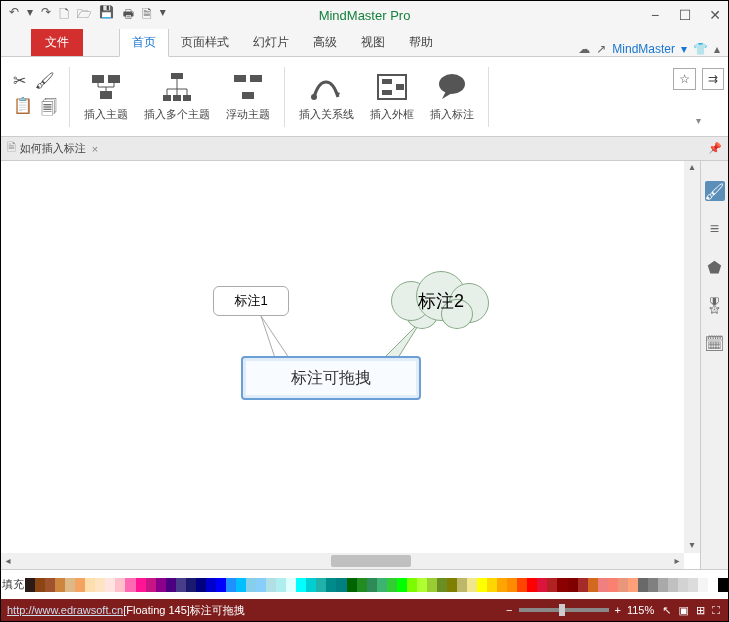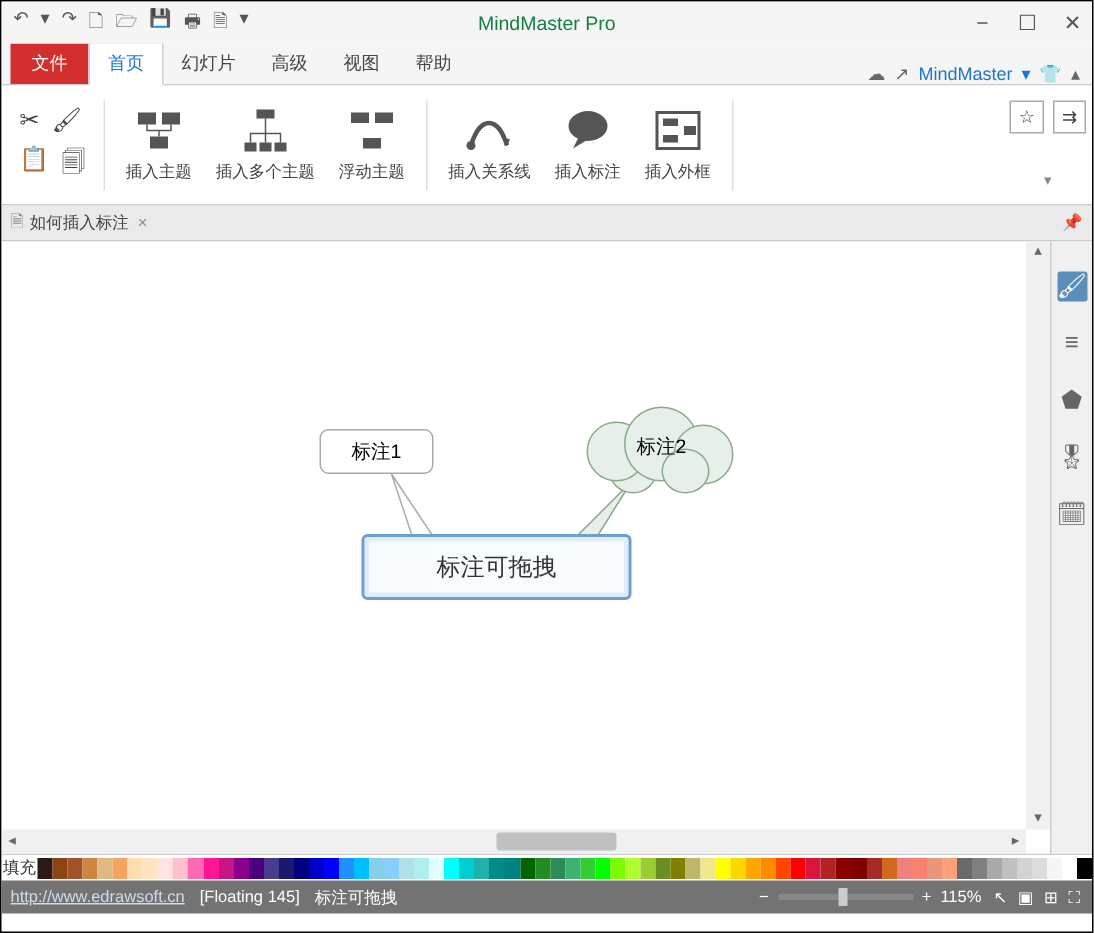--- a/index.html
+++ b/index.html
@@ -5,24 +5,24 @@
 * { box-sizing: border-box; margin: 0; padding: 0; font-family: "Microsoft YaHei", sans-serif; }
 body { width: 729px; height: 622px; border: 1px solid #000; overflow: hidden; background: #fff; }
 
 .titlebar { height: 28px; background: #f5f5f5; display: flex; align-items: center; font-size: 12px; position: relative; }
 .qat { display: flex; gap: 8px; padding: 0 8px; color: #555; }
 .qat span { cursor: pointer; }
 .app-title { position: absolute; left: 50%; transform: translateX(-50%); font-size: 13px; color: #15803d; }
 .win-controls { position: absolute; right: 4px; display: flex; gap: 12px; color: #555; font-size: 14px; }
 .win-controls span { width: 18px; text-align: center; cursor: pointer; }
 
-.tabbar { height: 28px; background: #f5f5f5; display: flex; align-items: flex-end; font-size: 12px; border-bottom: 1px solid #ccc; }
+.tabbar { height: 28px; background: #f5f5f5; display: flex; align-items: flex-end; font-size: 12px; border-bottom: 1px solid #ccc; padding-left: 24px; }
 .tab-file { background: #d32f2f; color: #fff; padding: 5px 14px; margin-left: 6px; }
 .tab { padding: 5px 12px; color: #444; cursor: pointer; }
-.tab.active { background: #fff; border: 1px solid #ccc; border-bottom: 1px solid #fff; color: #1976d2; margin-bottom: -1px; }
+.tab.active { background: #fff; border: 1px solid #ccc; border-bottom: 1px solid #fff; color: #1976d2; margin-bottom: -1px; margin-left: 36px; }
 .tabbar-right { margin-left: auto; display: flex; align-items: center; gap: 6px; padding-right: 8px; color: #1976d2; font-size: 12px; }
 .tabbar-right .ic { color: #666; }
 
 .ribbon { height: 80px; background: #fff; border-bottom: 1px solid #ccc; display: flex; align-items: center; font-size: 11px; color: #444; padding: 0 8px; gap: 4px; position: relative; }
 .ribbon-item { display: flex; flex-direction: column; align-items: center; gap: 4px; padding: 0 6px; cursor: pointer; }
 .ribbon-item svg, .ribbon-item .ricon { width: 32px; height: 32px; }
 .rlabel { font-size: 11px; }
 .clip-col { display: flex; flex-direction: column; gap: 6px; padding: 0 4px; }
 .sep { width: 1px; height: 60px; background: #ddd; margin: 0 4px; }
 .ribbon-far { position: absolute; right: 4px; top: 0; bottom: 0; display: flex; flex-direction: column; justify-content: space-around; align-items: center; gap: 4px; }
@@ -50,28 +50,28 @@
 .callout1 { position: absolute; left: 195px; top: 125px; padding-left: 17px; }
 .callout1 .box { width: 76px; height: 30px; border: 1px solid #aaa; border-radius: 6px; background: #fff; display: flex; align-items: center; justify-content: center; font-size: 13px; }
 .cloud { position: absolute; left: 390px; top: 110px; }
 .cloud-shape { width: 100px; height: 56px; position: relative; }
 .cloud-shape::before, .cloud-shape::after, .cloud-shape .c1, .cloud-shape .c2, .cloud-shape .c3 { content: ""; position: absolute; background: #e6f0e8; border: 1px solid #88aa88; border-radius: 50%; }
 .cloud-shape .c1 { width: 40px; height: 40px; left: 0; top: 10px; }
 .cloud-shape .c2 { width: 50px; height: 50px; left: 25px; top: 0; }
 .cloud-shape .c3 { width: 40px; height: 40px; left: 58px; top: 12px; }
 .cloud-shape::before { width: 30px; height: 28px; left: 15px; top: 28px; }
 .cloud-shape::after { width: 30px; height: 28px; left: 50px; top: 28px; }
-.cloud-label { position: absolute; left: 0; right: 0; top: 18px; text-align: center; font-size: 13px; z-index: 2; }
-
-.palette { height: 18px; display: flex; align-items: center; font-size: 10px; background: #fff; border-top: 1px solid #ccc; }
+.cloud-label { position: absolute; left: 0; right: 0; top: 18px; text-align: center; font-size: 18px; z-index: 2; }
+
+.palette { height: 30px; display: flex; align-items: center; font-size: 10px; background: #fff; border-top: 1px solid #ccc; }
 .palette .lbl { width: 24px; text-align: center; color: #333; font-size: 11px; }
 .swatches { flex: 1; height: 14px; display: flex; }
 .sw { flex: 1; height: 100%; }
 
-.statusbar { height: 22px; background: #737373; color: #fff; display: flex; align-items: center; font-size: 11px; padding: 0 6px; gap: 10px; }
+.statusbar { height: 22px; background: #7f1d1d; color: #fff; display: flex; align-items: center; font-size: 11px; padding: 0 6px; }
 .statusbar a { color: #cde; text-decoration: underline; }
 .status-right { margin-left: auto; display: flex; align-items: center; gap: 6px; }
 .zoom-track { width: 90px; height: 4px; background: #888; position: relative; }
 .zoom-thumb { position: absolute; left: 40px; top: -4px; width: 6px; height: 12px; background: #ccc; }
 .status-icons span { margin: 0 2px; cursor: pointer; }
 </style>
 </head>
 <body>
 
 <div class="titlebar">
@@ -90,20 +90,21 @@
   <div class="win-controls">
     <span>−</span>
     <span>☐</span>
     <span>✕</span>
   </div>
 </div>
 
 <div class="tabbar">
   <div class="tab-file">文件</div>
   <div class="tab active">首页</div>
+  <div class="tab">页面样式</div>
   <div class="tab">幻灯片</div>
   <div class="tab">高级</div>
   <div class="tab">视图</div>
   <div class="tab">帮助</div>
   <div class="tabbar-right">
     <span class="ic">☁</span>
     <span class="ic">↗</span>
     <span style="color:#1976d2;">MindMaster</span>
     <span style="color:#1976d2;">▾</span>
     <span class="ic">👕</span>
@@ -154,33 +155,33 @@
   <div class="ribbon-item">
     <svg class="ricon" viewBox="0 0 32 32">
         <path d="M4 26 C 10 6, 22 6, 28 26" stroke="#555" stroke-width="3" fill="none"></path>
         <circle cx="4" cy="26" r="3" fill="#555"></circle>
         <path d="M28 26 l-4 -6 l6 2 z" fill="#555"></path>
       </svg>
     <span class="rlabel">插入关系线</span>
   </div>
   <div class="ribbon-item">
     <svg class="ricon" viewBox="0 0 32 32">
-        <ellipse cx="16" cy="13" rx="13" ry="10" fill="#555"></ellipse>
-        <path d="M10 20 l-4 8 l10 -6 z" fill="#555"></path>
-      </svg>
-    <span class="rlabel">插入标注</span>
-  </div>
-  <div class="ribbon-item">
-    <svg class="ricon" viewBox="0 0 32 32">
         <rect x="2" y="4" width="28" height="24" fill="none" stroke="#555" stroke-width="2"></rect>
         <rect x="6" y="8" width="10" height="5" fill="#555"></rect>
         <rect x="6" y="19" width="10" height="5" fill="#555"></rect>
         <rect x="20" y="13" width="8" height="6" fill="#555"></rect>
       </svg>
     <span class="rlabel">插入外框</span>
+  </div>
+  <div class="ribbon-item">
+    <svg class="ricon" viewBox="0 0 32 32">
+        <ellipse cx="16" cy="13" rx="13" ry="10" fill="#555"></ellipse>
+        <path d="M10 20 l-4 8 l10 -6 z" fill="#555"></path>
+      </svg>
+    <span class="rlabel">插入标注</span>
   </div>
   <div class="sep"></div>
   <div class="ribbon-far">
     <div style="display:flex;gap:6px;align-items:center;">
       <span style="border:1px solid #aaa;padding:3px 5px;font-size:12px;">☆</span>
       <span style="border:1px solid #aaa;padding:3px 5px;font-size:12px;">⇉</span>
     </div>
     <span style="font-size:10px;color:#888;">▾</span>
   </div>
 </div>

